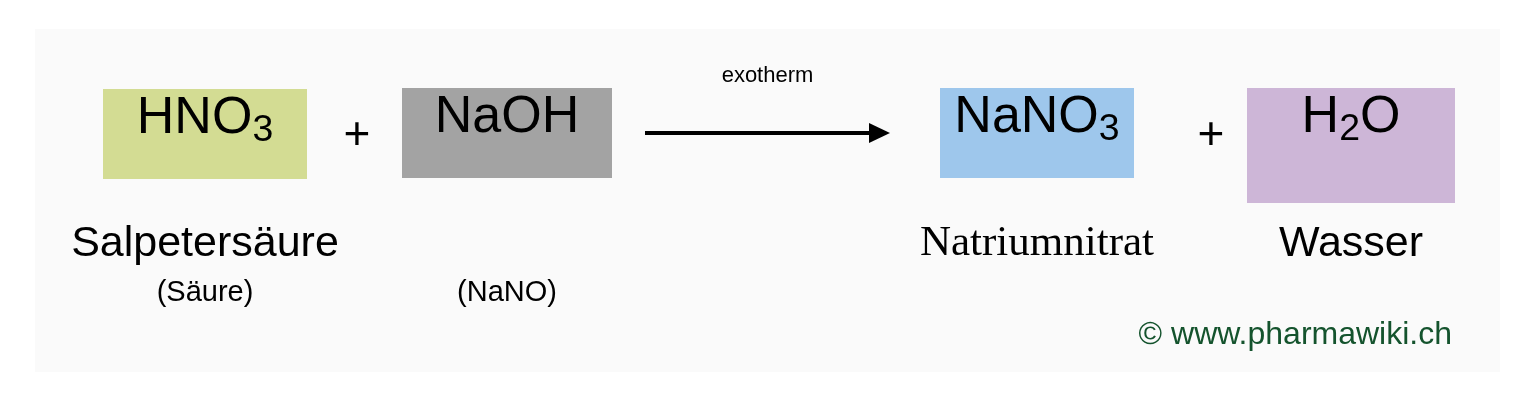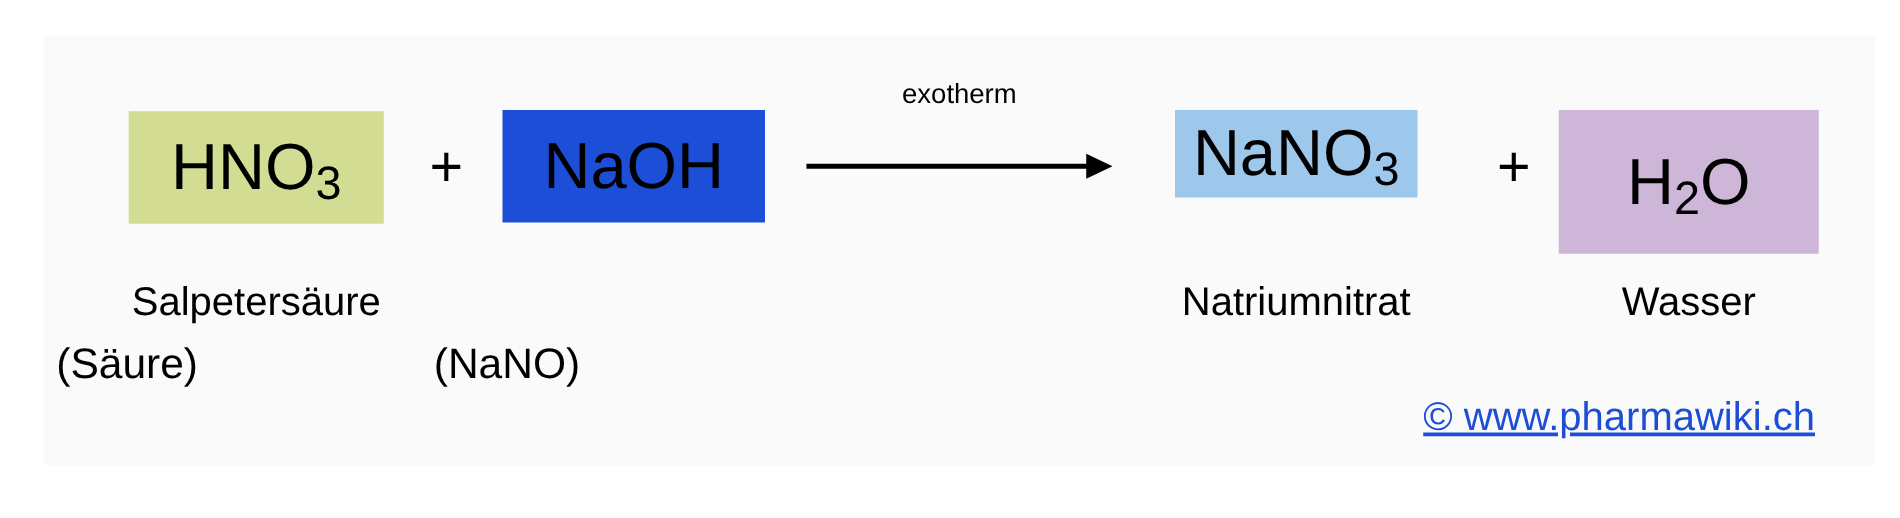--- a/index.html
+++ b/index.html
@@ -22,21 +22,20 @@
     position: absolute;
     left: 35px;
     top: 29px;
     width: 1465px;
     height: 343px;
     background: #fafafa;
   }
   .box {
     position: absolute;
     display: flex;
-    align-items: center;
     justify-content: center;
     font-size: 52px;
     line-height: 1;
     white-space: nowrap;
   }
   .formula { display: inline; }
   .sub {
     font-size: 0.72em;
     position: relative;
     top: 0.22em;
@@ -64,29 +63,30 @@
     left: 645px;
     top: 119px;
     width: 245px;
     height: 28px;
   }
   .name-label {
     position: absolute;
     top: 222px;
     width: 320px;
     text-align: center;
-    font-size: 32px;
+    font-size: 43px;
     line-height: 38px;
     white-space: nowrap;
   }
   .role-label {
     position: absolute;
     top: 272px;
     width: 320px;
-    font-size: 34px;
+    text-align: center;
+    font-size: 29px;
     line-height: 38px;
     white-space: nowrap;
   }
   .watermark {
     position: absolute;
     left: 1052px;
     top: 314px;
     width: 400px;
     text-align: right;
     font-size: 32px;
@@ -99,41 +99,41 @@
 
 <div id="stage">
   <div class="panel"></div>
 
   <div class="box" style="left: 103px; top: 89px; width: 204px; height: 90px; background: rgb(211, 220, 147);">
     <span class="formula"><span>HNO</span><span class="sub">3</span><span></span></span>
   </div>
 
   <div class="plus" style="left:327px; top:89px; width:60px; height:88px;">+</div>
 
-  <div class="box" style="left: 402px; top: 88px; width: 210px; height: 90px; background: #1d4ed8;">
+  <div class="box" style="left: 402px; top: 88px; width: 210px; height: 90px; background: #a3a3a3;">
     <span class="formula"><span>NaOH</span><span class="sub"></span><span></span></span>
   </div>
 
   <div class="arrow-label">exotherm</div>
   <svg class="arrow-svg" viewBox="0 0 245 28">
     <line x1="0" y1="14" x2="228" y2="14" stroke="#000000" stroke-width="4"></line>
     <polygon points="224,4 245,14 224,24" fill="#000000"></polygon>
   </svg>
 
-  <div class="box" style="left: 940px; top: 88px; width: 194px; height: 70px; background: rgb(158, 199, 236);">
+  <div class="box" style="left: 940px; top: 88px; width: 194px; height: 90px; background: rgb(158, 199, 236);">
     <span class="formula"><span>NaNO</span><span class="sub">3</span><span></span></span>
   </div>
 
   <div class="plus" style="left:1181px; top:89px; width:60px; height:88px;">+</div>
 
   <div class="box" style="left: 1247px; top: 88px; width: 208px; height: 115px; background: rgb(205, 182, 215);">
     <span class="formula"><span>H</span><span class="sub">2</span><span>O</span></span>
   </div>
 
   <div class="name-label" style="left:45px;">Salpetersäure</div>
-  <div class="name-label" style="left:877px;">Natriumnitrat</div>
+  <div class="name-label" style="left:877px;font-family:Liberation Serif, serif;">Natriumnitrat</div>
   <div class="name-label" style="left:1191px;">Wasser</div>
 
   <div class="role-label" style="left:45px;">(Säure)</div>
   <div class="role-label" style="left:347px;">(NaNO)</div>
 
-  <div class="watermark" style="color: #1d4ed8; text-decoration: underline;">© www.pharmawiki.ch</div>
+  <div class="watermark" style="color: #14532d;">© www.pharmawiki.ch</div>
 </div>
 
 </body></html>

